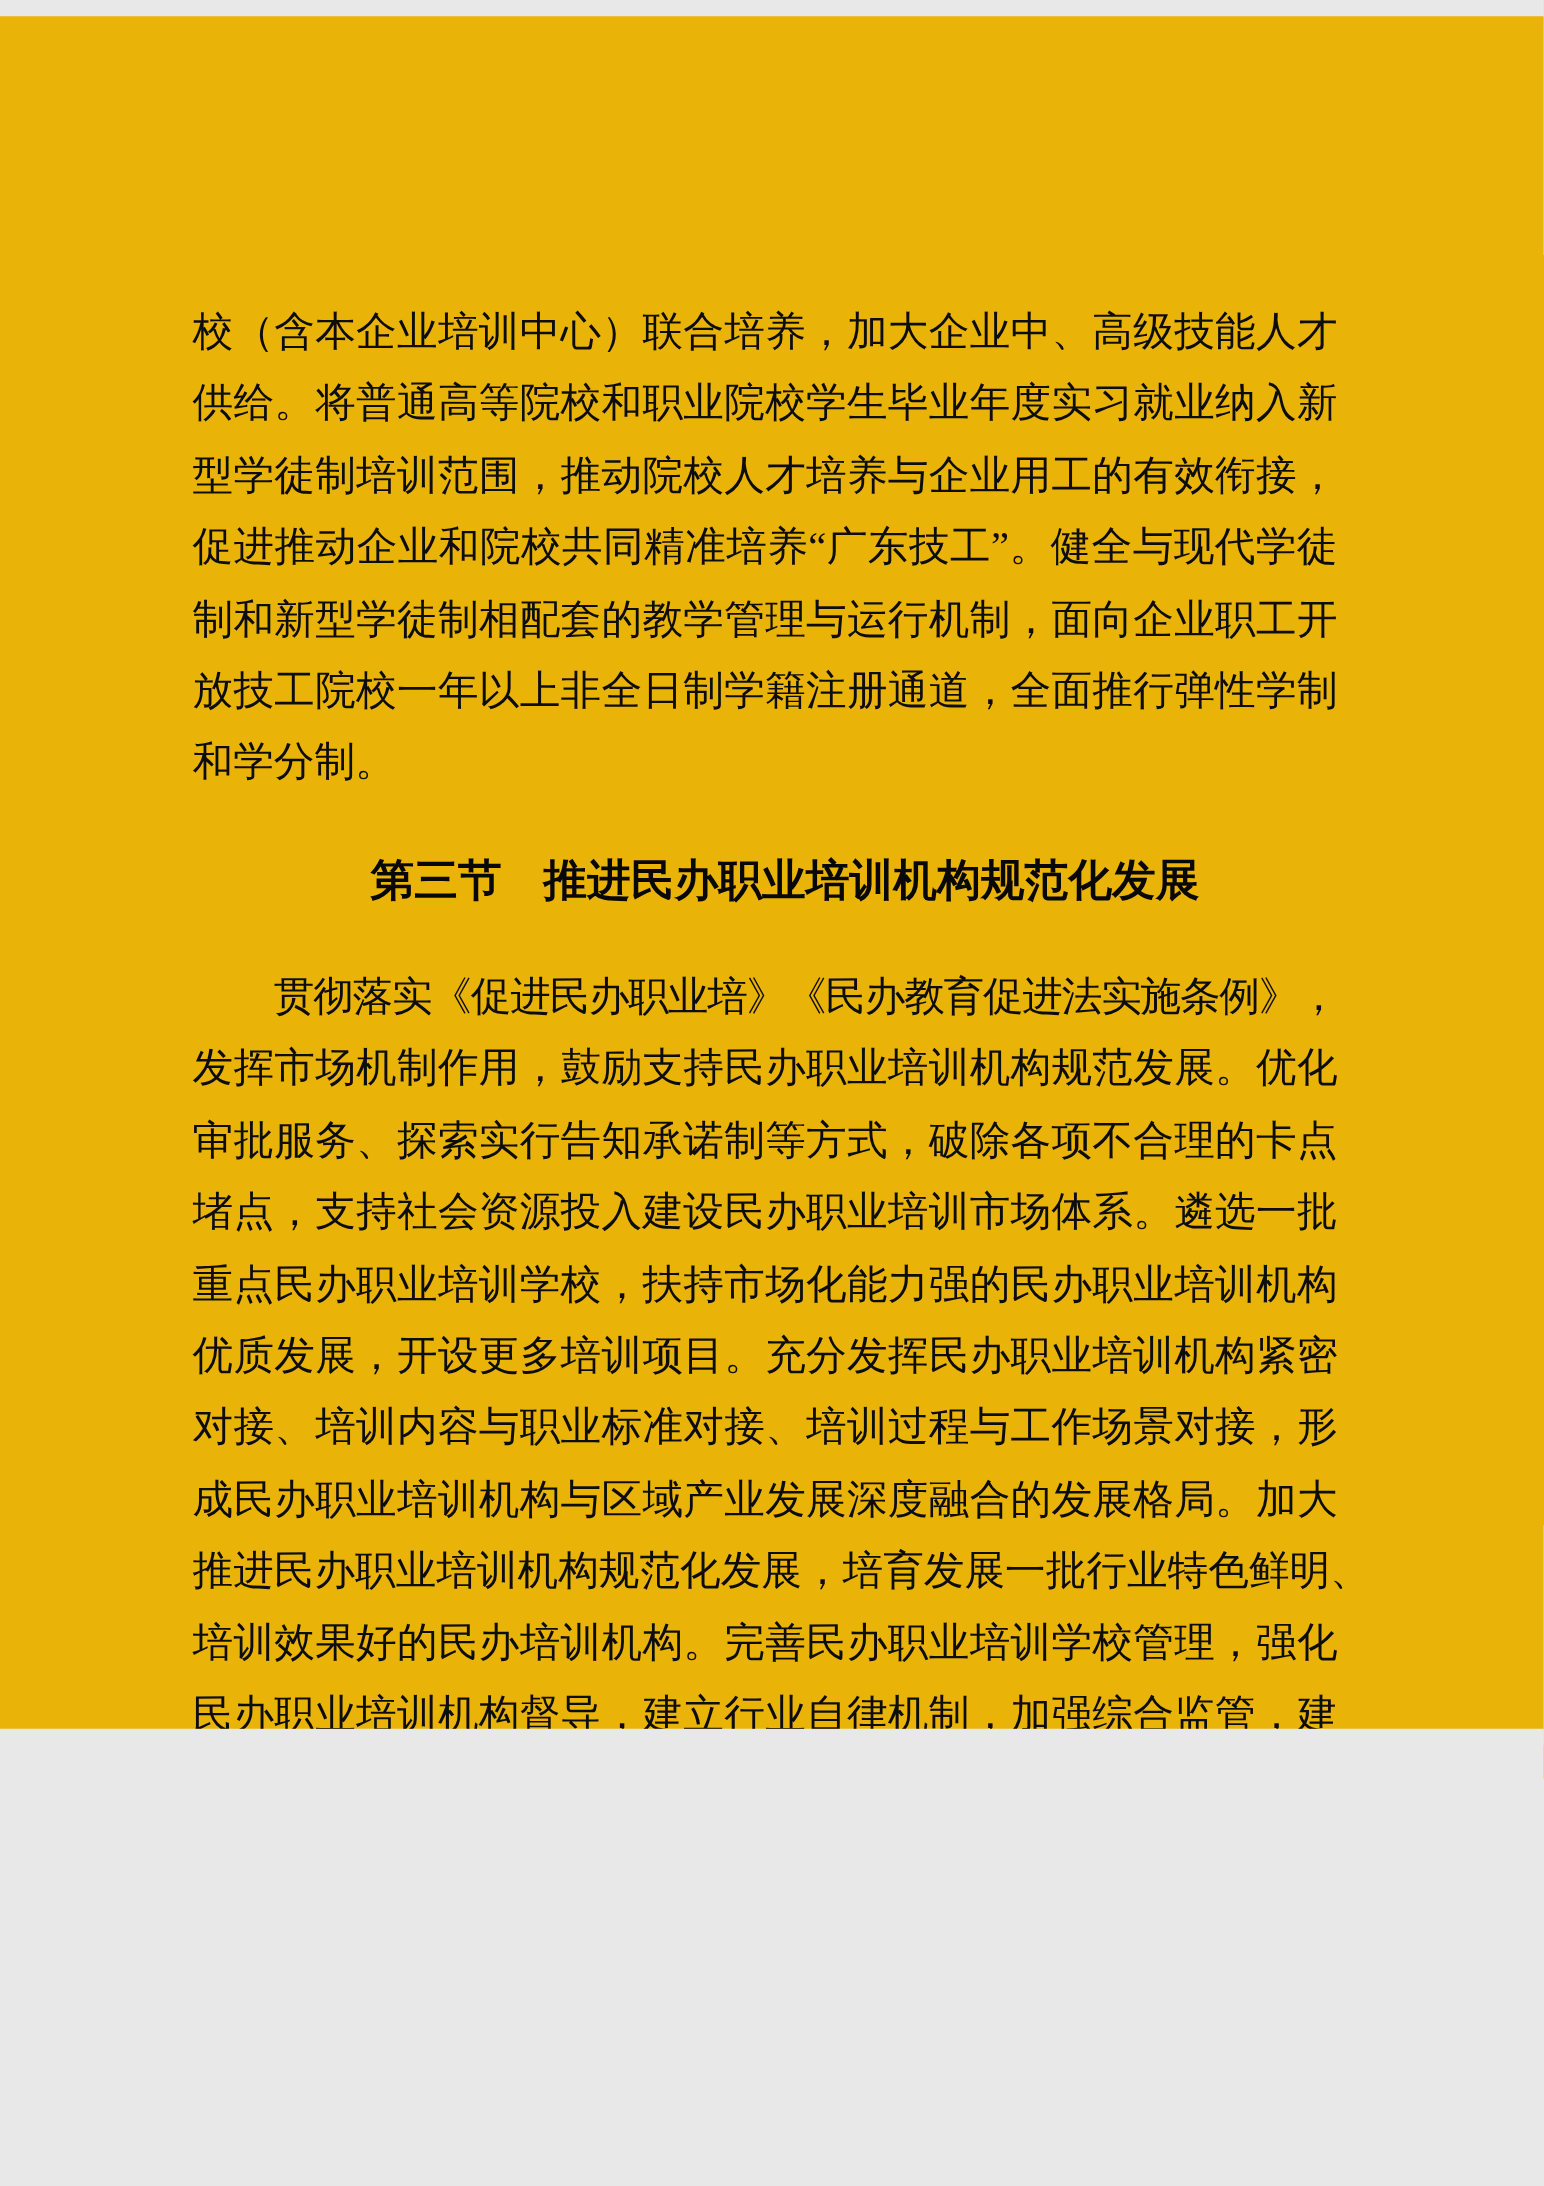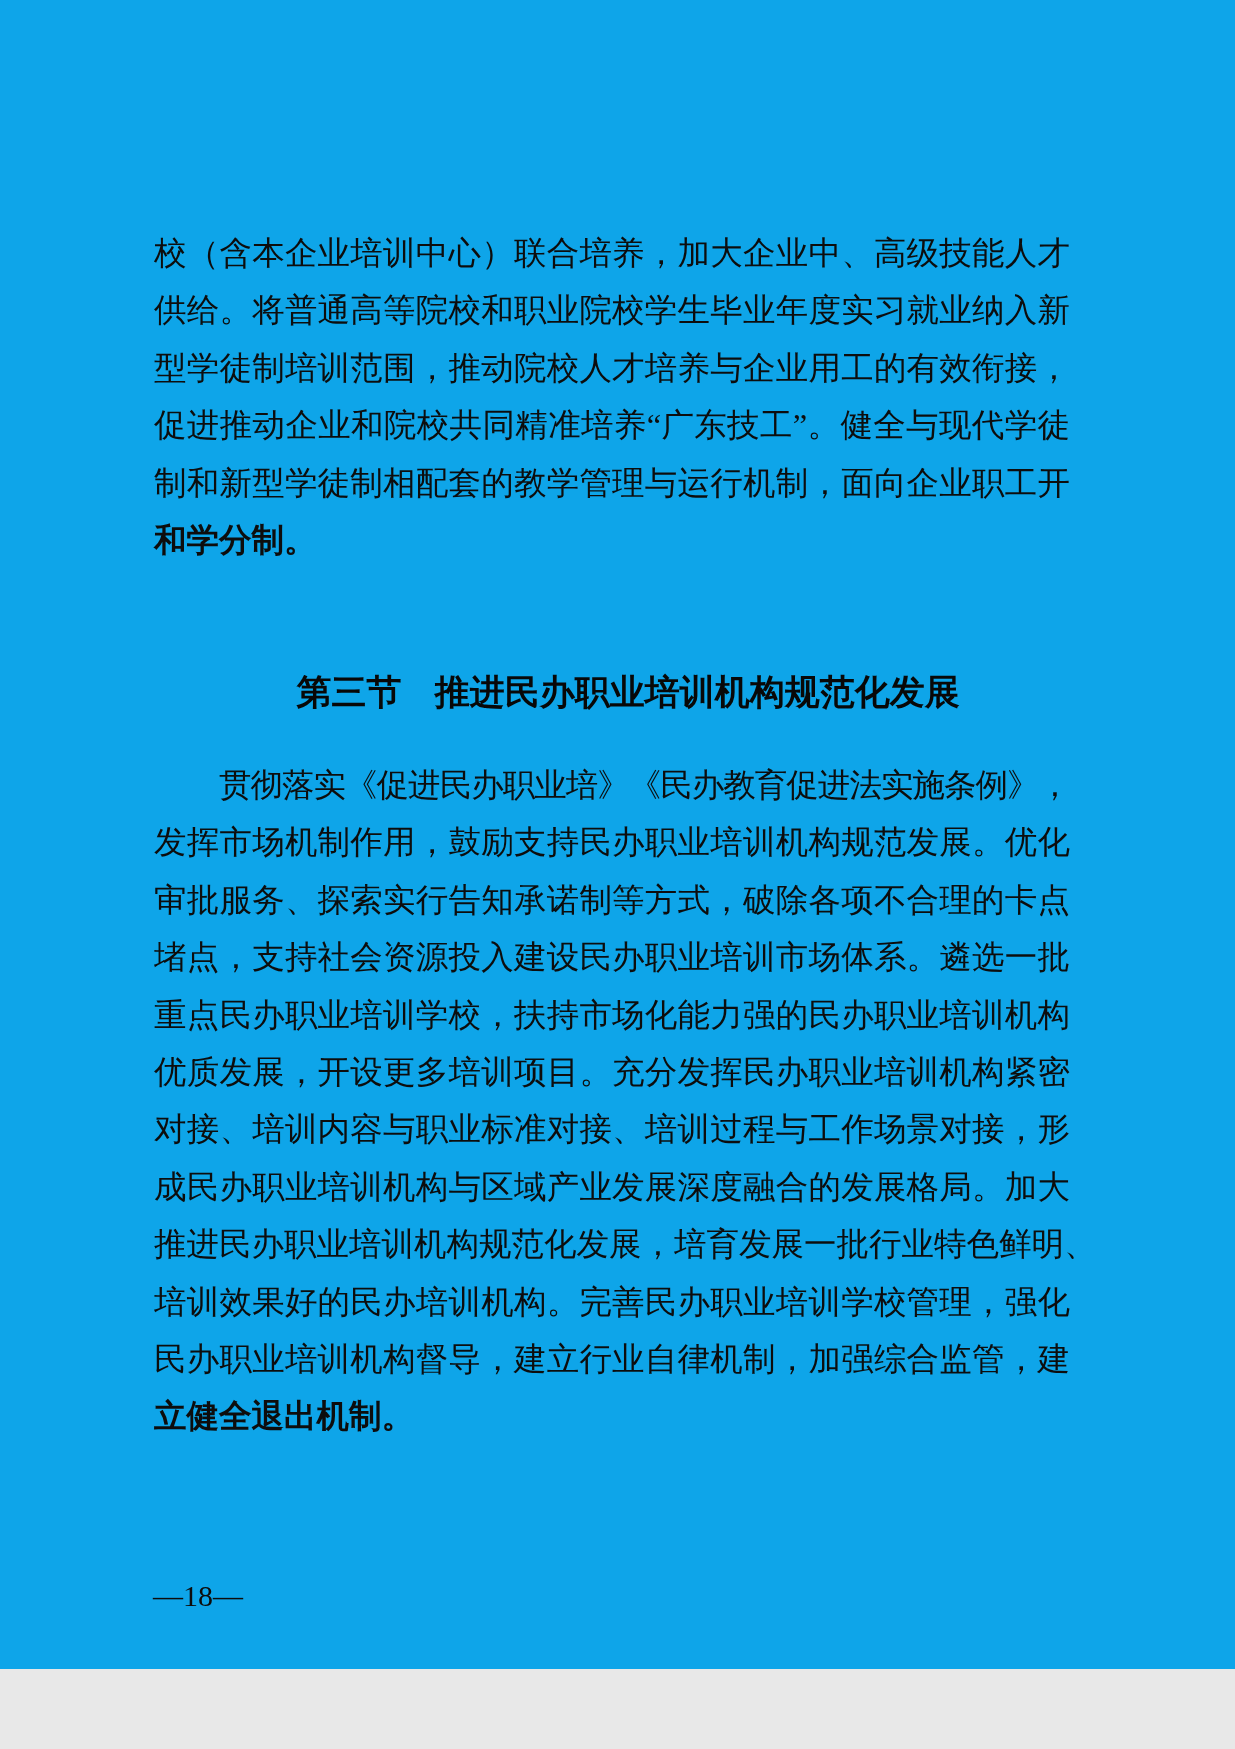--- a/index.html
+++ b/index.html
@@ -3,23 +3,23 @@
 <meta charset="utf-8">
 <style>
   html, body {
     margin: 0;
     padding: 0;
     background: #e8e8e8;
   }
   .page {
     position: relative;
     width: 1235px;
-    height: 1669px;
-    margin: 0 auto;
-    background: #0ea5e9;
+    height: 1370px;
+    margin: 13px auto;
+    background: #eab308;
     color: #0d0d0d;
     font-family: "Liberation Serif", "DejaVu Serif", serif;
     overflow: hidden;
   }
   .block {
     position: absolute;
     left: 154px;
     width: 916px;
   }
   .para1 { top: 225px; }
@@ -28,21 +28,20 @@
     font-size: 32.5px;
     line-height: 57.4px;
     height: 57.4px;
     white-space: nowrap;
     text-align: justify;
     text-align-last: justify;
   }
   .line.short {
     text-align: left;
     text-align-last: left;
-    font-weight: bold;
   }
   .line.indent {
     text-indent: 65px;
   }
   .heading {
     position: absolute;
     left: 170px;
     top: 663px;
     width: 916px;
     text-align: center;
@@ -67,20 +66,21 @@
 <body>
 
 <div class="page">
 
   <div class="block para1">
     <div class="line">校（含本企业培训中心）联合培养，加大企业中、高级技能人才</div>
     <div class="line">供给。将普通高等院校和职业院校学生毕业年度实习就业纳入新</div>
     <div class="line">型学徒制培训范围，推动院校人才培养与企业用工的有效衔接，</div>
     <div class="line">促进推动企业和院校共同精准培养“广东技工”。健全与现代学徒</div>
     <div class="line">制和新型学徒制相配套的教学管理与运行机制，面向企业职工开</div>
+    <div class="line">放技工院校一年以上非全日制学籍注册通道，全面推行弹性学制</div>
     <div class="line short">和学分制。</div>
   </div>
 
   <div class="heading">
     <span class="section-num">第三节</span><span>推进民办职业培训机构规范化发展</span>
   </div>
 
   <div class="block para2">
     <div class="line indent" style="letter-spacing: -1px;">贯彻落实《促进民办职业培》《民办教育促进法实施条例》，</div>
     <div class="line">发挥市场机制作用，鼓励支持民办职业培训机构规范发展。优化</div>

